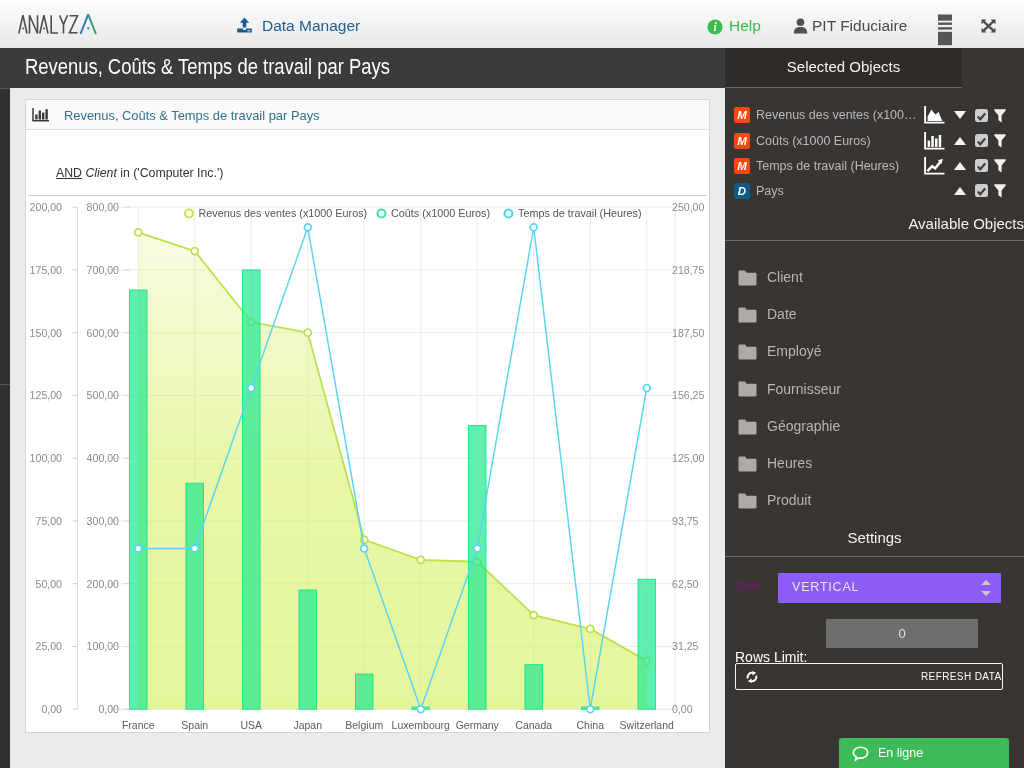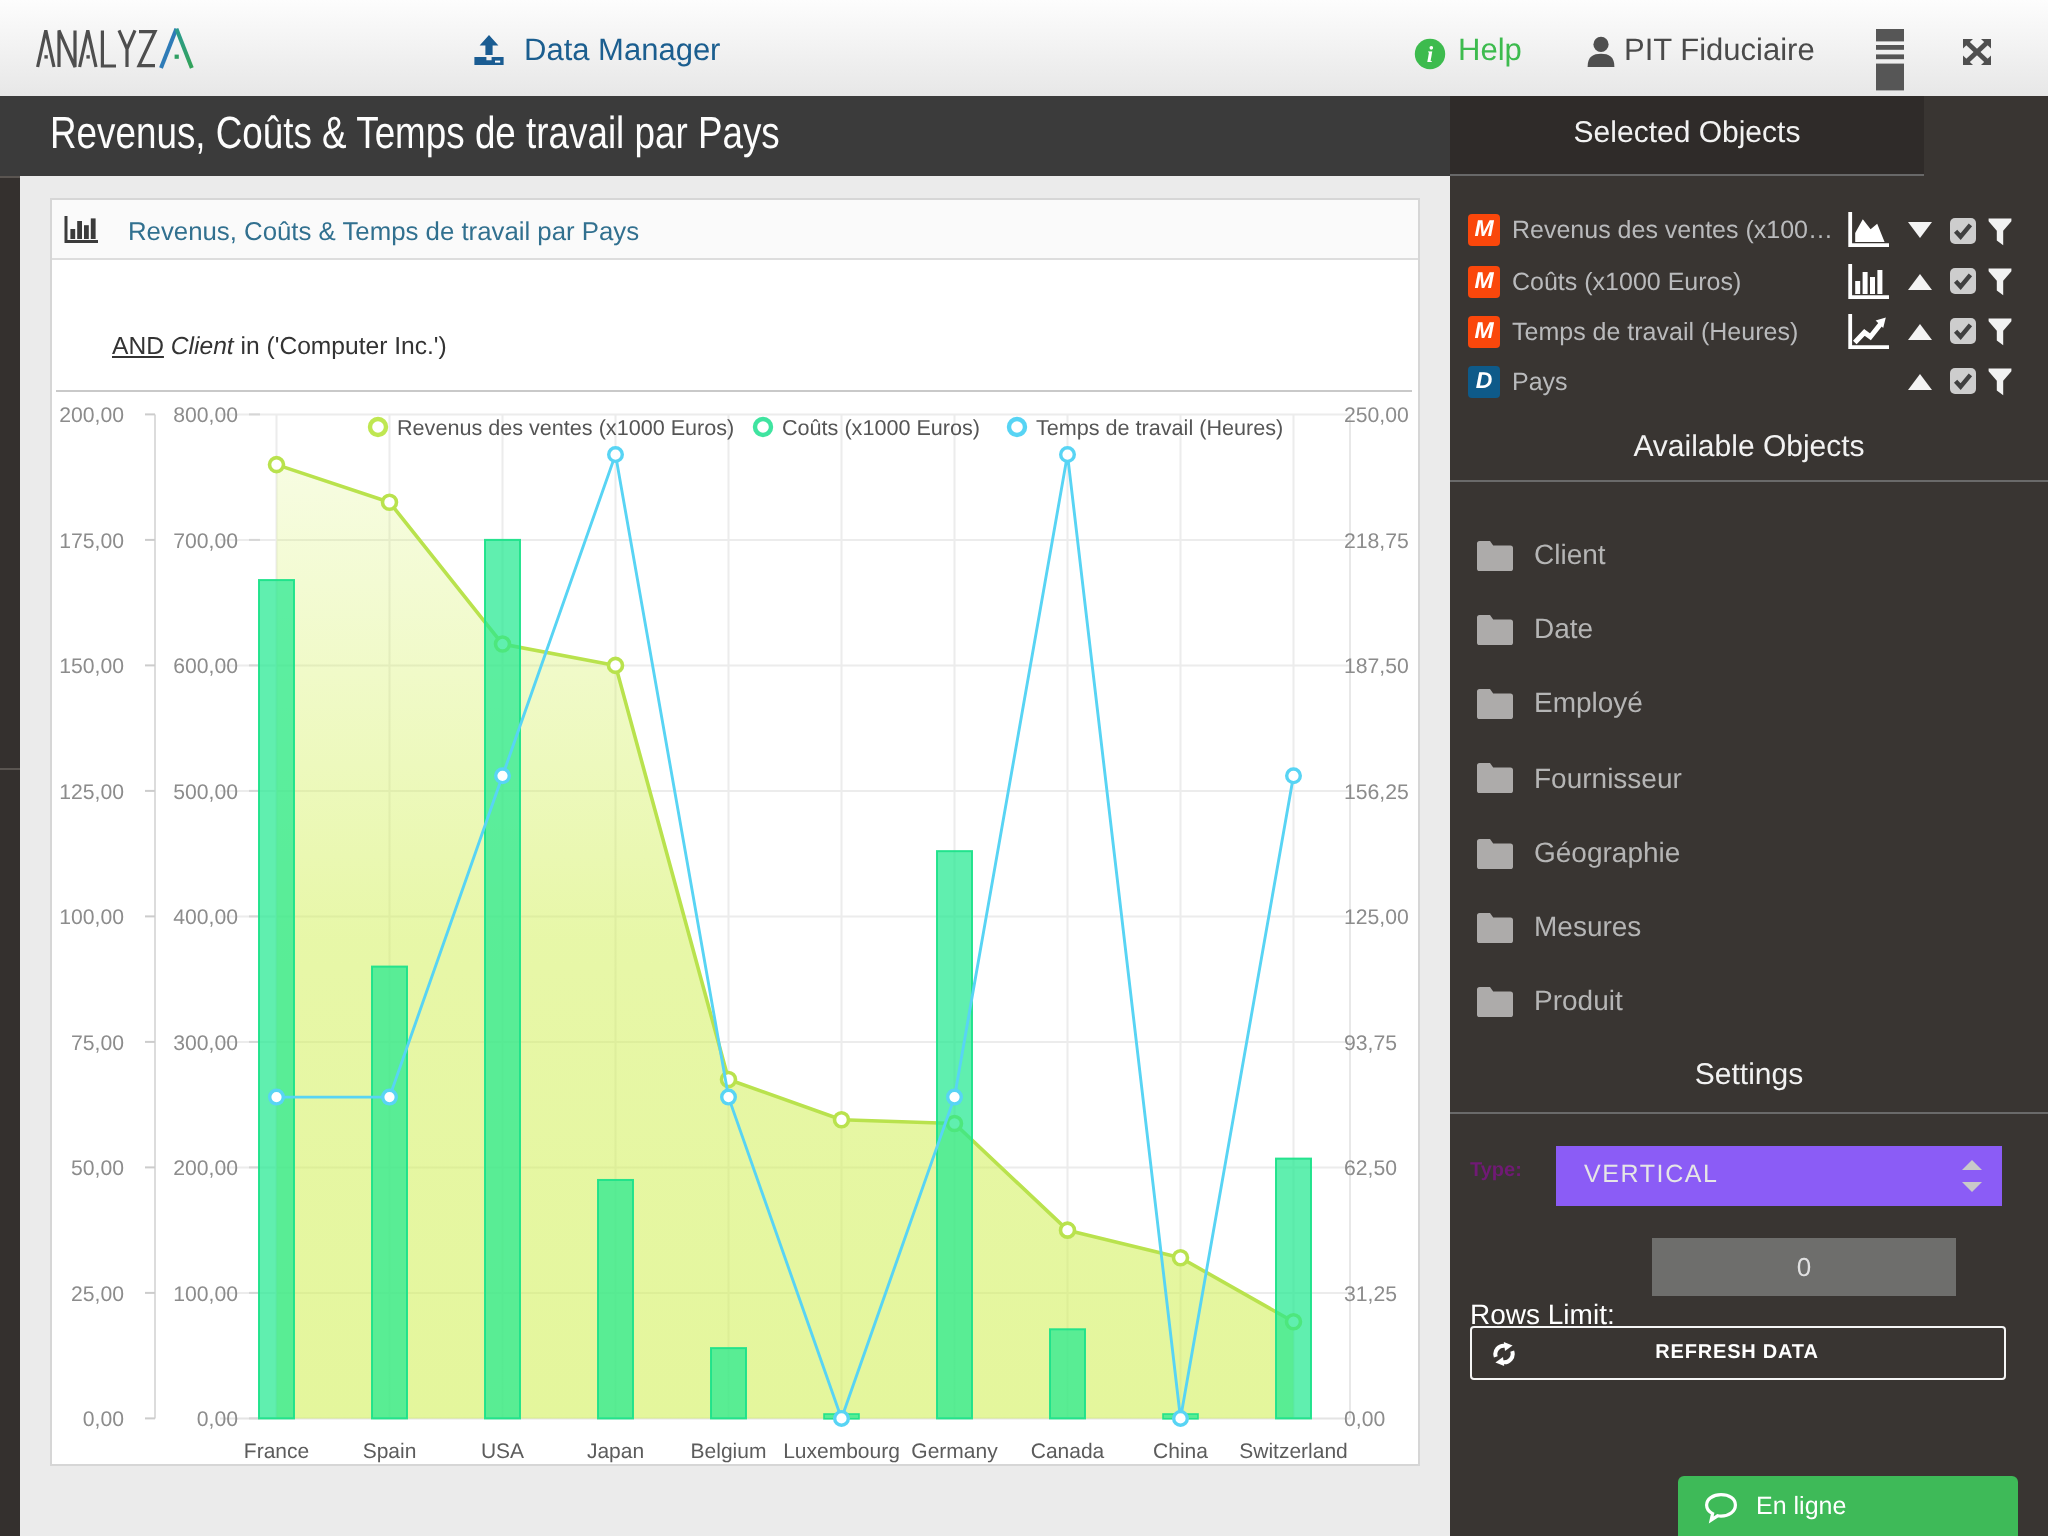--- a/index.html
+++ b/index.html
@@ -267,21 +267,21 @@
 <div class="abs" style="left:756px;top:182.7px;font-size:12.5px;color:#b9babc;line-height:16px;white-space:nowrap">Pays</div>
 <div class="abs" style="left:953.5px;top:186.7px;width:0;height:0;border-left:6.5px solid transparent;border-right:6.5px solid transparent;border-bottom:8px solid #f4f4f4"></div>
 <div class="abs" style="left:974.5px;top:184.2px;width:13px;height:13px;background:#cdcdcd;border-radius:2.5px"><svg width="13" height="13" viewBox="0 0 13 13">
         <path d="M2.8,6.6 L5.3,9.3 L10.2,3.4" stroke="#3f3f3f" stroke-width="2.2" fill="none"></path>
       </svg></div>
 <svg class="abs" style="left:994px;top:183.9px" width="12" height="14" viewBox="0 0 12 14">
       <path d="M0.3,0.3 h11.4 v1.3 L7.6,6.4 v7.2 L4.4,11.2 V6.4 L0.3,1.6 Z" fill="#f2f2f2"></path>
     </svg>
 </div>
 
-<div class="abs" style="left:725px;top:214.5px;width:299px;font-size:15px;color:#f2f2f2;text-align:center">Available Objects</div>
+<div class="abs" style="left:725px;top:214.5px;width:299px;font-size:15px;color:#f2f2f2;text-align:right">Available Objects</div>
 <div class="abs" style="left:725px;top:239.5px;width:299px;height:1px;background:#6a6a6a"></div>
 
 <div id="folders">
 <svg class="abs" style="left:738px;top:269.7px" width="19" height="16" viewBox="0 0 19 16">
       <path d="M1.8,0.5 h5.2 l1.6,2.2 h8.6 a1.3,1.3 0 0 1 1.3,1.3 v10.2 a1.3,1.3 0 0 1 -1.3,1.3 h-15.4 a1.3,1.3 0 0 1 -1.3,-1.3 v-12.4 a1.3,1.3 0 0 1 1.3,-1.3 Z" fill="#adabaa"></path>
     </svg>
 <div class="abs" style="left:767px;top:268.9px;font-size:14px;color:#b5b5b5">Client</div>
 <svg class="abs" style="left:738px;top:306.9px" width="19" height="16" viewBox="0 0 19 16">
       <path d="M1.8,0.5 h5.2 l1.6,2.2 h8.6 a1.3,1.3 0 0 1 1.3,1.3 v10.2 a1.3,1.3 0 0 1 -1.3,1.3 h-15.4 a1.3,1.3 0 0 1 -1.3,-1.3 v-12.4 a1.3,1.3 0 0 1 1.3,-1.3 Z" fill="#adabaa"></path>
     </svg>
@@ -294,21 +294,21 @@
       <path d="M1.8,0.5 h5.2 l1.6,2.2 h8.6 a1.3,1.3 0 0 1 1.3,1.3 v10.2 a1.3,1.3 0 0 1 -1.3,1.3 h-15.4 a1.3,1.3 0 0 1 -1.3,-1.3 v-12.4 a1.3,1.3 0 0 1 1.3,-1.3 Z" fill="#adabaa"></path>
     </svg>
 <div class="abs" style="left:767px;top:380.5px;font-size:14px;color:#b5b5b5">Fournisseur</div>
 <svg class="abs" style="left:738px;top:418.5px" width="19" height="16" viewBox="0 0 19 16">
       <path d="M1.8,0.5 h5.2 l1.6,2.2 h8.6 a1.3,1.3 0 0 1 1.3,1.3 v10.2 a1.3,1.3 0 0 1 -1.3,1.3 h-15.4 a1.3,1.3 0 0 1 -1.3,-1.3 v-12.4 a1.3,1.3 0 0 1 1.3,-1.3 Z" fill="#adabaa"></path>
     </svg>
 <div class="abs" style="left:767px;top:417.7px;font-size:14px;color:#b5b5b5">Géographie</div>
 <svg class="abs" style="left:738px;top:455.7px" width="19" height="16" viewBox="0 0 19 16">
       <path d="M1.8,0.5 h5.2 l1.6,2.2 h8.6 a1.3,1.3 0 0 1 1.3,1.3 v10.2 a1.3,1.3 0 0 1 -1.3,1.3 h-15.4 a1.3,1.3 0 0 1 -1.3,-1.3 v-12.4 a1.3,1.3 0 0 1 1.3,-1.3 Z" fill="#adabaa"></path>
     </svg>
-<div class="abs" style="left:767px;top:454.9px;font-size:14px;color:#b5b5b5">Mesures</div>
+<div class="abs" style="left:767px;top:454.9px;font-size:14px;color:#b5b5b5">Heures</div>
 <svg class="abs" style="left:738px;top:492.9px" width="19" height="16" viewBox="0 0 19 16">
       <path d="M1.8,0.5 h5.2 l1.6,2.2 h8.6 a1.3,1.3 0 0 1 1.3,1.3 v10.2 a1.3,1.3 0 0 1 -1.3,1.3 h-15.4 a1.3,1.3 0 0 1 -1.3,-1.3 v-12.4 a1.3,1.3 0 0 1 1.3,-1.3 Z" fill="#adabaa"></path>
     </svg>
 <div class="abs" style="left:767px;top:492.1px;font-size:14px;color:#b5b5b5">Produit</div>
 </div>
 
 <div class="abs" style="left:725px;top:529px;width:299px;font-size:15px;color:#f2f2f2;text-align:center">Settings</div>
 <div class="abs" style="left:725px;top:555.5px;width:299px;height:1px;background:#6a6a6a"></div>
 
 <div class="abs" style="left:735px;top:580px;font-size:10px;font-weight:bold;color:#701a75">Type:</div>
@@ -323,21 +323,21 @@
 
 <div class="abs" style="left:734.5px;top:663px;width:266px;height:24.5px;border:1.5px solid #f5f5f5;border-radius:2px">
   <svg class="abs" style="left:10px;top:6.5px" width="12" height="12" viewBox="0 0 12 12">
     <g stroke="#fff" fill="none" stroke-width="2">
         <path d="M1.9,7.4 A4.2,4.2 0 0 1 6.6,1.9"></path>
         <path d="M10.1,4.6 A4.2,4.2 0 0 1 5.4,10.1"></path>
       </g>
     <polygon points="5.9,0 10.3,1.7 6.5,4.5" fill="#fff"></polygon>
     <polygon points="6.1,12 1.7,10.3 5.5,7.5" fill="#fff"></polygon>
   </svg>
-  <div class="abs" style="left:0;top:6.5px;width:266px;text-align:center;font-size:10px;font-weight:bold;color:#fff;letter-spacing:0.4px">REFRESH DATA</div>
+  <div class="abs" style="left:0;top:6.5px;width:266px;text-align:right;font-size:10px;font-weight:normal;color:#fff;letter-spacing:0.4px">REFRESH DATA</div>
 </div>
 
 <div class="abs" style="left:839px;top:737.5px;width:169.5px;height:31px;background:#3eba58;border-radius:3px 3px 0 0">
   <svg class="abs" style="left:13px;top:8px" width="17" height="16" viewBox="0 0 17 16">
     <path d="M8.5,1.3 C4.5,1.3 1.3,3.6 1.3,6.5 c0,1.8 1.2,3.4 3,4.3 l-0.7,3.2 3.2,-2.1 c0.9,0.2 1.5,0.2 1.7,0.2 4,0 7.2,-2.3 7.2,-5.6 S12.5,1.3 8.5,1.3 Z" fill="none" stroke="#fff" stroke-width="1.6"></path>
   </svg>
   <div class="abs" style="left:39px;top:8px;font-size:12.5px;font-weight:normal;color:#fff">En ligne</div>
 </div>
 
 </body></html>

